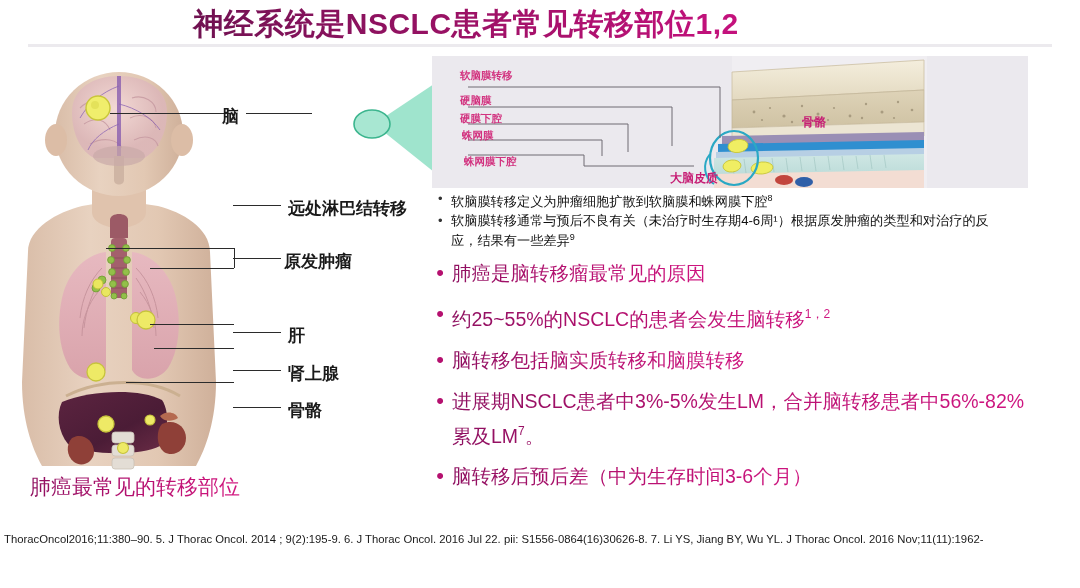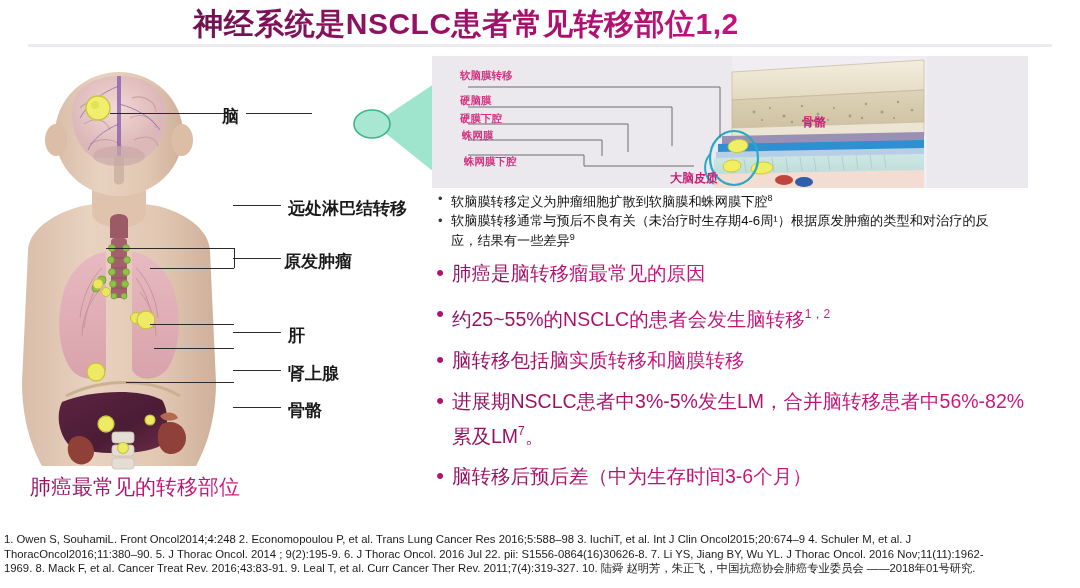--- a/index.html
+++ b/index.html
@@ -385,18 +385,16 @@
       <span class="mtxt"><span>进展期NSCLC患者中3%-5%发生LM，合并脑转移患者中56%-82%累及LM</span><sup>7</sup><span>。</span></span>
     </div>
     <div class="mrow">
       <span class="mdot">•</span>
       <span class="mtxt"><span>脑转移后预后差（中为生存时间3-6个月）</span></span>
     </div>
   </div>
 
 
   <div class="refs">
-    <div class="refline">1. Owen S, SouhamiL. Front Oncol2014;4:248  2. Economopoulou P, et al. Trans Lung Cancer Res 2016;5:588–98  3. IuchiT, et al. Int J Clin Oncol2015;20:674–9   4. Schuler M, et al. J</div>
     <div class="refline">ThoracOncol2016;11:380–90.  5. J Thorac Oncol. 2014 ; 9(2):195-9. 6. J Thorac Oncol. 2016 Jul 22. pii: S1556-0864(16)30626-8. 7. Li YS, Jiang BY, Wu YL.  J Thorac Oncol. 2016 Nov;11(11):1962-</div>
-    <div class="refline">1969. 8. Mack F, et al. Cancer Treat Rev. 2016;43:83-91. 9. Leal T, et al. Curr Cancer Ther Rev. 2011;7(4):319-327. 10. 陆舜 赵明芳，朱正飞，中国抗癌协会肺癌专业委员会 ——2018年01号研究.</div>
   </div>
 
 </div>
 
 </body></html>

